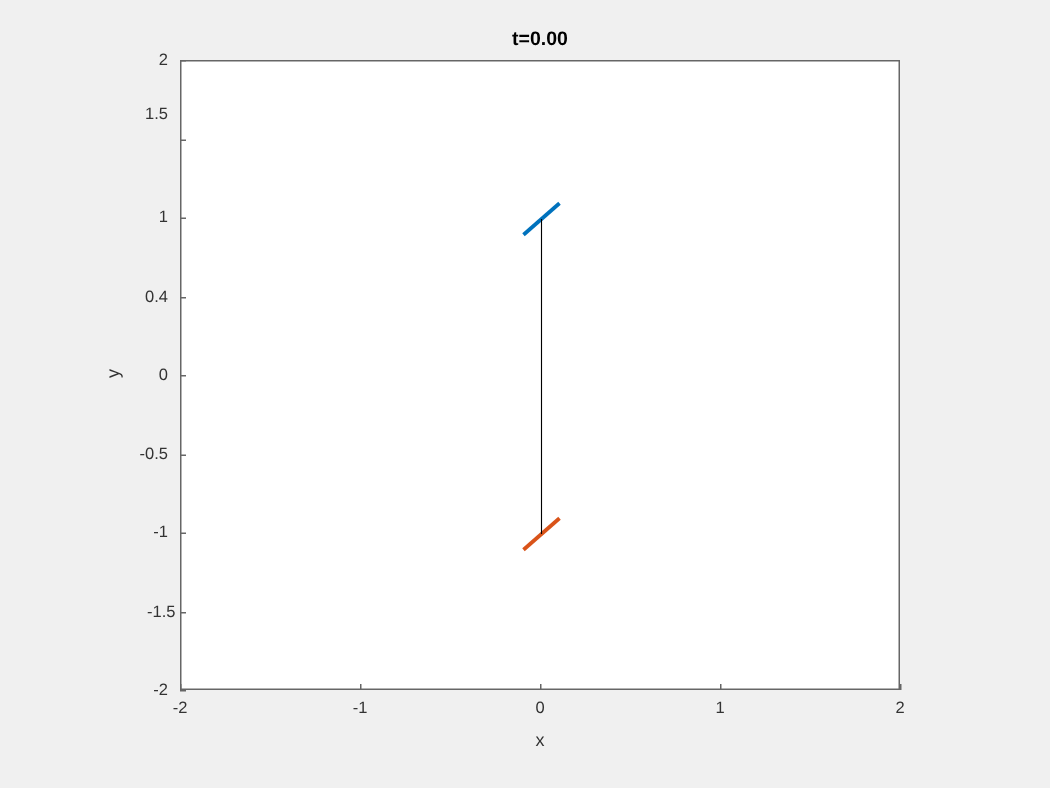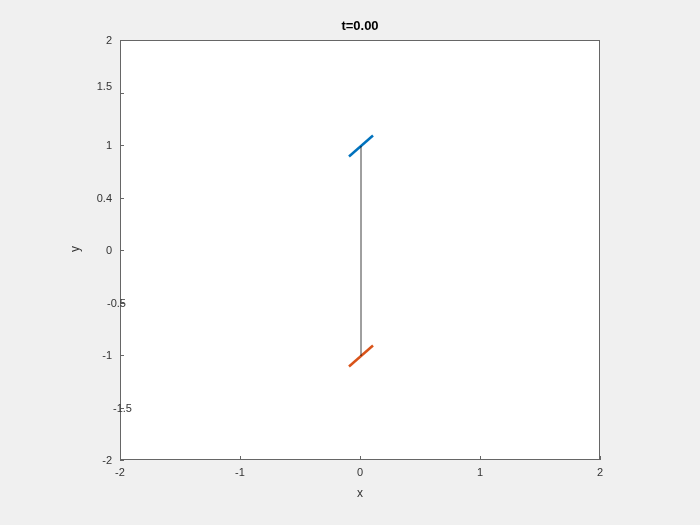--- a/index.html
+++ b/index.html
@@ -104,29 +104,29 @@
       <div class="tick-label-x" style="left: 240px; top: 466px;">-1</div>
       <div class="tick-x" style="left: 360px; top: 456px;"></div>
       <div class="tick-label-x" style="left: 360px; top: 466px;">0</div>
       <div class="tick-x" style="left: 480px; top: 456px;"></div>
       <div class="tick-label-x" style="left: 480px; top: 466px;">1</div>
       <div class="tick-x" style="left: 600px; top: 456px;"></div>
       <div class="tick-label-x" style="left: 600px; top: 466px;">2</div>
       <div class="tick-y" style="left: 120px; top: 460px;"></div>
       <div class="tick-label-y" style="right: 588px; top: 460px;">-2</div>
       <div class="tick-y" style="left: 120px; top: 407.5px;"></div>
-      <div class="tick-label-y" style="right: 568px; top: 407.5px;">-1.5</div>
+      <div class="tick-label-y" style="right: 583px; top: 407.5px;">-1.5</div>
       <div class="tick-y" style="left: 120px; top: 355px;"></div>
       <div class="tick-label-y" style="right: 588px; top: 355px;">-1</div>
       <div class="tick-y" style="left: 120px; top: 302.5px;"></div>
-      <div class="tick-label-y" style="right: 574px; top: 302.5px;">-0.5</div>
+      <div class="tick-label-y" style="right: 588px; top: 302.5px;">-0.5</div>
       <div class="tick-y" style="left: 120px; top: 250px;"></div>
       <div class="tick-label-y" style="right: 588px; top: 250px;">0</div>
       <div class="tick-y" style="left: 120px; top: 197.5px;"></div>
       <div class="tick-label-y" style="right: 588px; top: 197.5px;">0.4</div>
       <div class="tick-y" style="left: 120px; top: 145px;"></div>
       <div class="tick-label-y" style="right: 588px; top: 145px;">1</div>
       <div class="tick-y" style="left: 120px; top: 92.5px;"></div>
-      <div class="tick-label-y" style="right: 588px; top: 86px;">1.5</div>
+      <div class="tick-label-y" style="right: 588px; top: 76px;">1.5</div>
       <div class="tick-y" style="left: 120px; top: 40px;"></div>
       <div class="tick-label-y" style="right: 588px; top: 40px;">2</div>
     </div>
 </div>
 
 </body></html>

